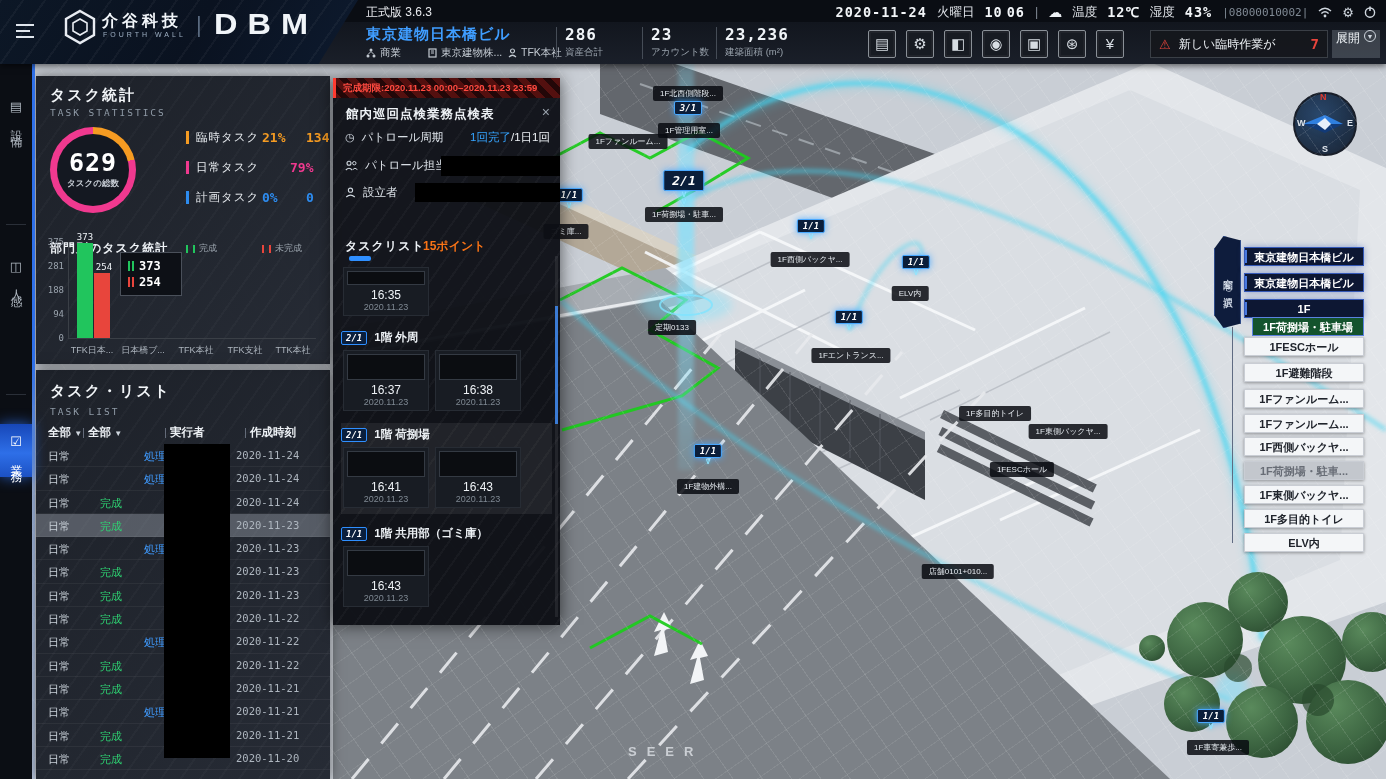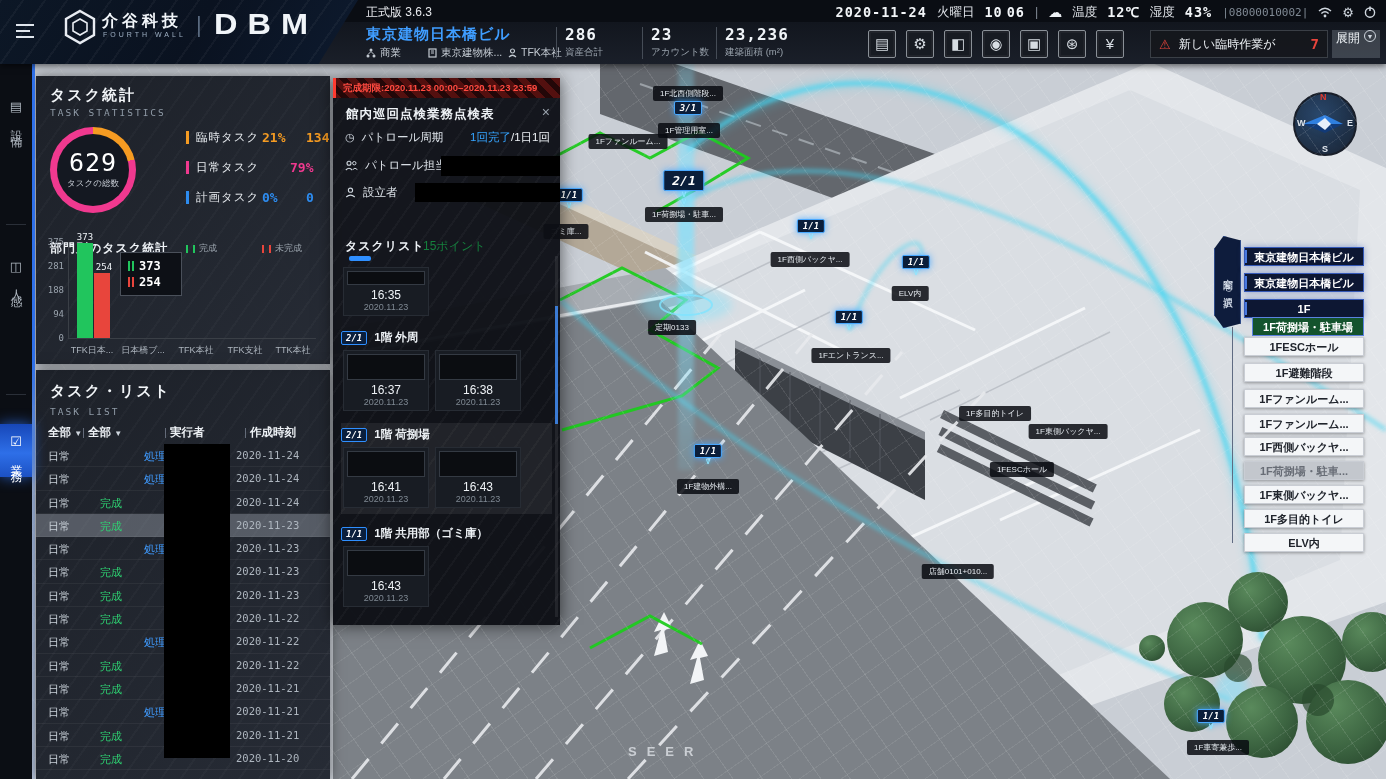--- a/index.html
+++ b/index.html
@@ -82,21 +82,21 @@
     box-shadow:0 0 12px rgba(0,0,0,.5); z-index:5; overflow:hidden; }
   .panel::before { content:''; position:absolute; inset:0; pointer-events:none;
     background:repeating-linear-gradient(125deg, rgba(255,255,255,.025) 0 2px, transparent 2px 16px); }
   .ptitle { position:absolute; left:14px; font-size:15px; font-weight:bold; letter-spacing:2px; color:#f2f5f8; }
   .psub { position:absolute; left:14px; font-size:9.5px; letter-spacing:2px; color:#8f9aa6; font-family:"DejaVu Sans Mono",monospace;}
 
   
   #donut { position:absolute; left:14px; top:51px; width:86px; height:86px; border-radius:50%; }
   #donut::after { content:''; position:absolute; inset:7px; border-radius:50%; background:#141821; }
   #donut-center { position:absolute; left:14px; top:51px; width:86px; height:86px; display:flex; flex-direction:column;
-    align-items:center; justify-content:center; z-index:2; }
+    align-items:center; justify-content:center; z-index:2;font-weight:bold; }
   #donut-center .tot { font-family:"DejaVu Sans Mono",monospace; font-size:25px; color:#fff; letter-spacing:1px; line-height:26px;}
   #donut-center .lbl { font-size:8.5px; color:#c8ced6; margin-top:2px; }
   .lgrow { position:absolute; left:150px; display:flex; align-items:center; }
   .lgrow .sw { width:3px; height:13px; margin-right:7px; }
   .lgrow .nm { font-size:11.5px; color:#e8ecf0; width:66px; letter-spacing:1px;}
   .lgrow .pc { font-family:"DejaVu Sans Mono",monospace; font-size:13px; font-weight:bold; width:44px; }
   .lgrow .ct { font-family:"DejaVu Sans Mono",monospace; font-size:13px; font-weight:bold; }
   #dept-title { position:absolute; left:14px; top:164px; font-size:12px; font-weight:bold; color:#eef2f6; letter-spacing:1px;}
   .mini-lg { position:absolute; top:166px; display:flex; align-items:center; gap:4px; font-size:9px; color:#99a2ab; }
   .mini-lg .b { width:2px; height:8px; }
@@ -137,21 +137,21 @@
   #pp-band::before { content:''; position:absolute; inset:0;
     background:repeating-linear-gradient(45deg, rgba(255,48,40,.22) 0 6px, transparent 6px 12px); }
   #pp-band::after { content:''; position:absolute; left:0; top:0; bottom:0; width:3px; background:#ff3b30; }
   #pp-title { position:absolute; left:13px; top:28px; font-size:12.5px; font-weight:bold; color:#eef2f6; letter-spacing:1px;}
   #pp-close { position:absolute; right:10px; top:26px; font-size:14px; color:#9aa3ad; cursor:pointer; }
   .pp-field { position:absolute; left:12px; display:flex; align-items:center; gap:7px; font-size:11.5px; color:#dfe5eb; }
   .pp-val { position:absolute; font-size:11.5px; }
   .vblue { color:#35a4ff; } .vwhite { color:#eef2f6; }
   .pp-redact { position:absolute; background:#000; z-index:3; }
   #pp-listhead { position:absolute; left:12px; top:160px; font-size:12px; font-weight:bold; color:#eef2f6; letter-spacing:1px;}
-  #pp-points { position:absolute; left:90px; top:160px; font-size:12px; font-weight:normal; color:#15803d; }
+  #pp-points { position:absolute; left:90px; top:160px; font-size:12px; font-weight:bold; color:#f97316; }
   #pp-list { position:absolute; left:8px; right:8px; top:178px; bottom:6px; overflow:hidden; }
   .pt-pill { width:22px; height:5px; background:#2f8fff; border-radius:2px; margin:0 0 6px 8px; }
   .pt-item { position:relative; margin-bottom:12px; }
   .pt-item.hl { background:rgba(255,255,255,.07); margin-left:-8px; margin-right:-8px; padding:4px 8px 6px 8px; }
   .pt-head { display:flex; align-items:center; gap:7px; margin-bottom:5px; }
   .pt-badge { background:#0a1f3d; border:1px solid #2f8fff; color:#fff; font-size:9px; font-weight:bold; font-style:italic;
     padding:1px 4px; border-radius:2px; font-family:"DejaVu Sans Mono",monospace;}
   .pt-name { font-size:11.5px; font-weight:bold; color:#eef2f6; }
   .pt-cards { display:flex; gap:6px; padding-left:2px; }
   .pt-card { width:86px; background:#181c23; border:1px solid #272c34; padding:3px; cursor:pointer; }

